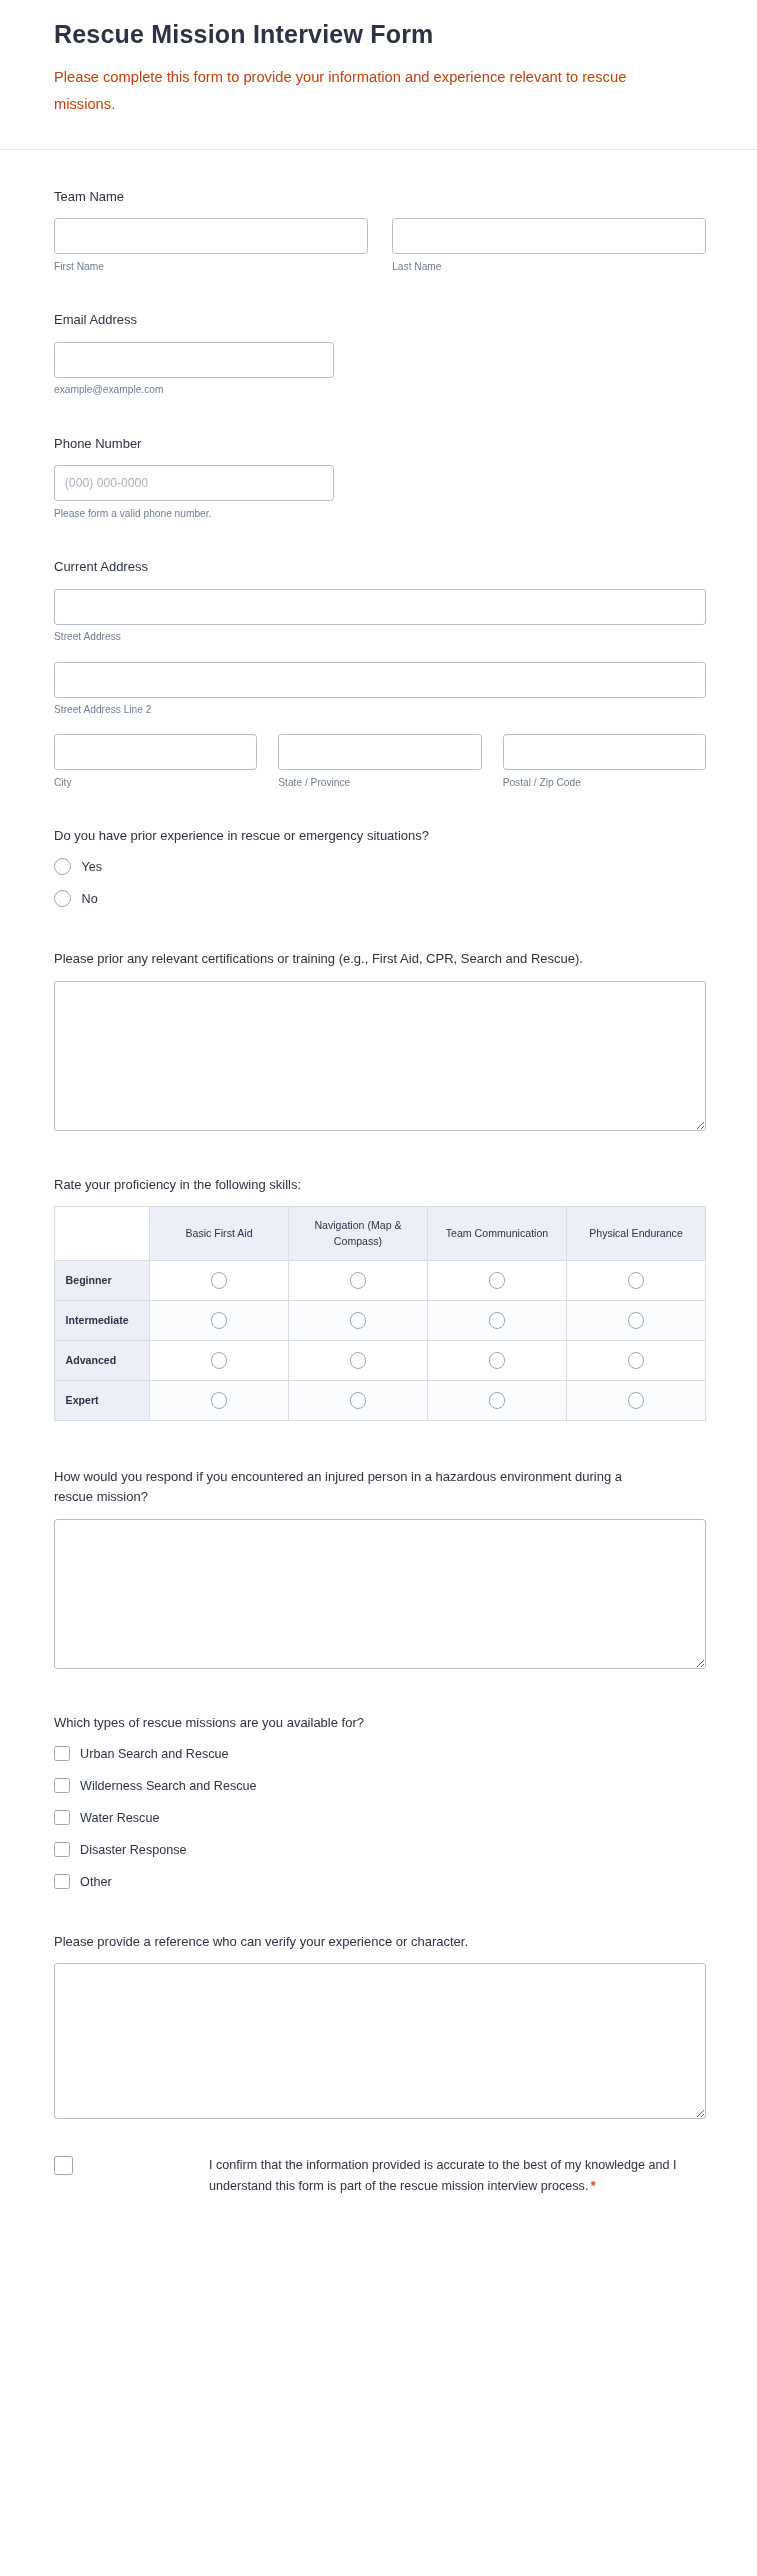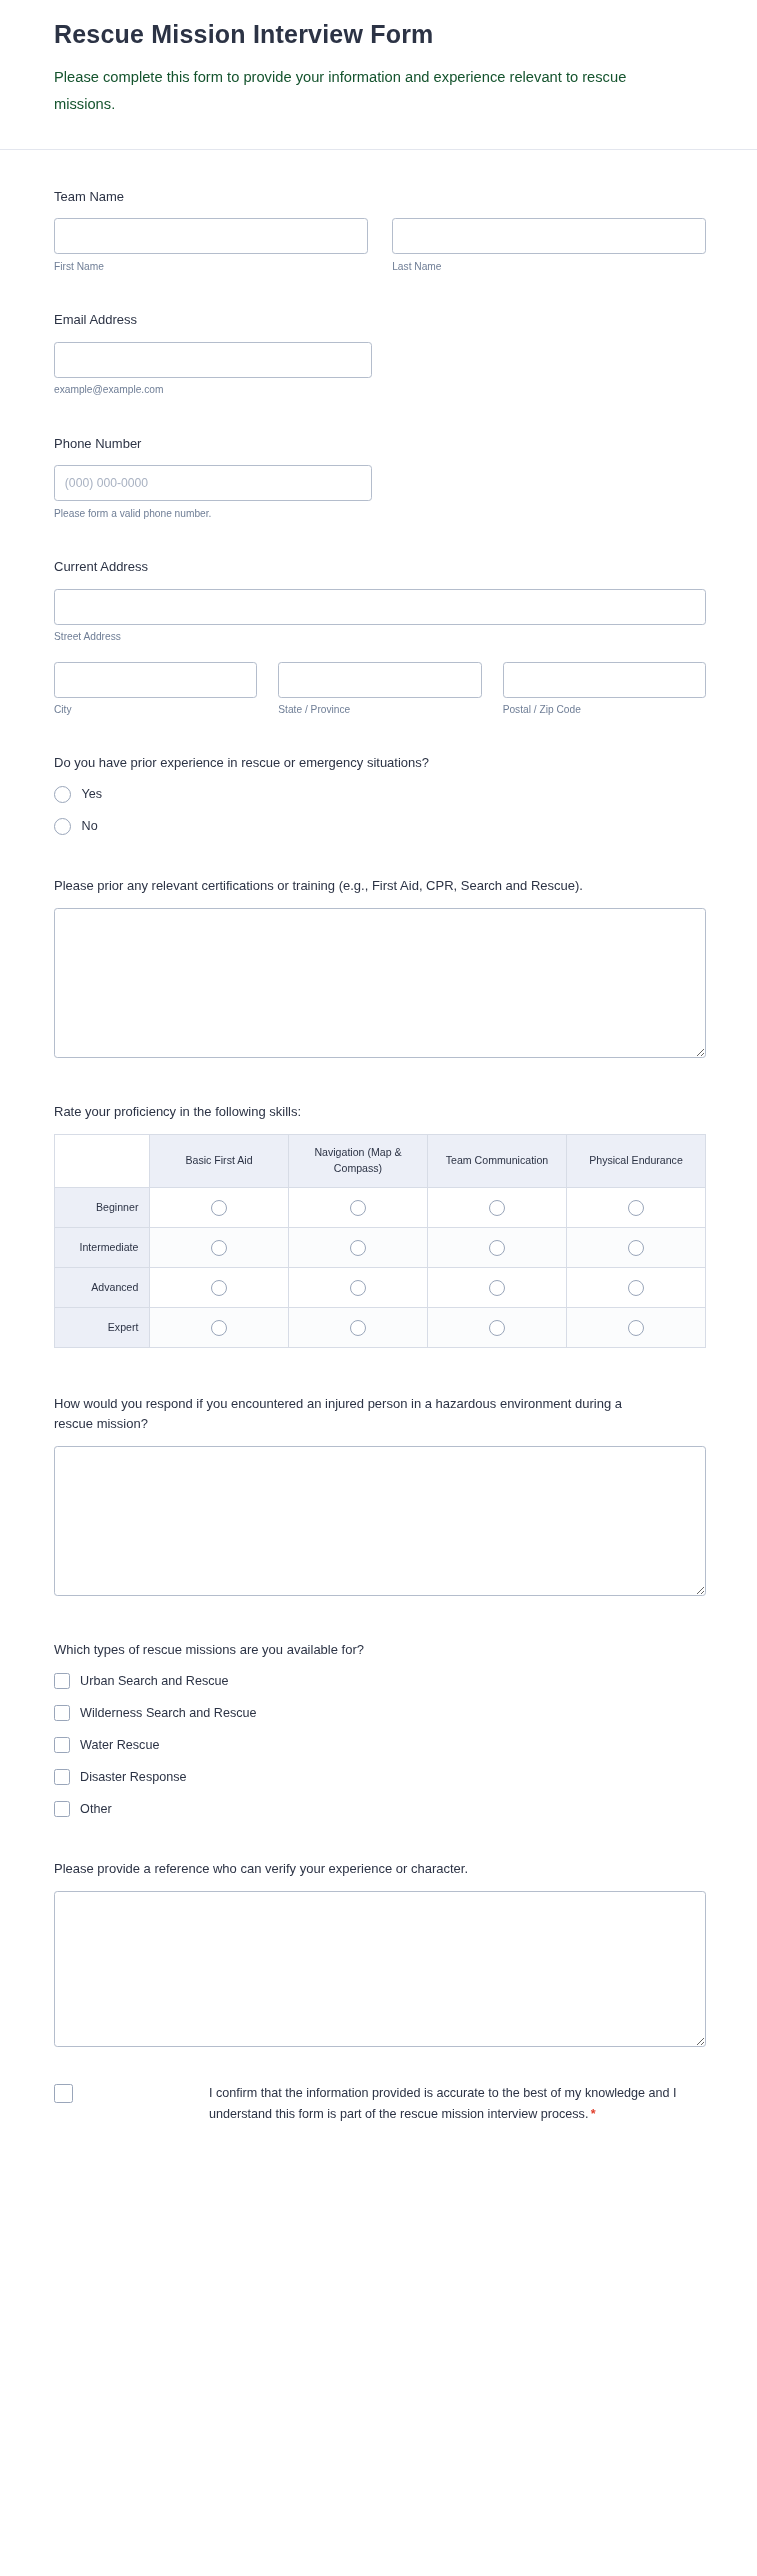--- a/index.html
+++ b/index.html
@@ -15,21 +15,21 @@
   .form-title {
     font-size: 25px;
     font-weight: 700;
     color: #2c3345;
     letter-spacing: 0.2px;
     margin-bottom: 14.7px;
   }
   .form-subtitle {
     font-size: 14.7px;
     line-height: 27px;
-    color: #14532d;
+    color: #c2410c;
     max-width: 627px;
     font-weight: 400;
     margin-top: 12px;
   }
   .header-divider {
     border: none;
     border-top: 0.8px solid #e3e6ee;
     height: 0;
   }
   .form-content { padding: 37px 52px 0 54px; }
@@ -64,21 +64,21 @@
   .sublabel {
     margin-top: 6.5px;
     font-size: 10.2px;
     color: #6f7e96;
     line-height: 12.2px;
   }
 
   .row2 { display: flex; gap: 24.4px; }
   .row3 { display: flex; gap: 21px; }
   .grow { flex: 1; min-width: 0; }
-  .half { width: 318px; }
+  .half { width: 280px; }
   .stack-gap { margin-top: 18px; }
 
   textarea.text-area {
     width: 100%;
     height: 150px;
     border: 0.8px solid #b4bdcc;
     border-radius: 3.3px;
     background: #ffffff;
     padding: 8.1px 9.8px;
     font-size: 12.2px;
@@ -137,23 +137,23 @@
     font-weight: 500;
     color: #2c3345;
     line-height: 15.5px;
     padding: 10.6px 8.1px;
     text-align: center;
   }
   .matrix thead th.corner { background: #ffffff; }
   .matrix tbody th {
     background: #eceff7;
     font-size: 10.6px;
-    font-weight: 400;
-    color: #2c3345;
-    text-align: right;
+    font-weight: 700;
+    color: #2c3345;
+    text-align: left;
     padding: 0 10.6px;
   }
   .matrix td { height: 40px; text-align: center; }
   .matrix tbody tr:nth-child(even) td { background: #fbfcfd; }
   .matrix td input[type="radio"] { width: 16.3px; height: 16.3px; vertical-align: middle; }
 
   .confirm {
     display: flex;
     align-items: flex-start;
     gap: 12.2px;
@@ -216,20 +216,24 @@
     </section>
 
     <section class="field">
       <span class="q-label">Current Address</span>
 
       <div>
         <input type="text" class="text-input" style="">
         <div class="sublabel">Street Address</div>
       </div>
 
+      <div class="stack-gap">
+        <input type="text" class="text-input" style="">
+        <div class="sublabel">Street Address Line 2</div>
+      </div>
 
       <div class="row3 stack-gap">
         <div class="grow">
           <input type="text" class="text-input" style="">
           <div class="sublabel">City</div>
         </div>
         <div class="grow">
           <input type="text" class="text-input" style="">
           <div class="sublabel">State / Province</div>
         </div>

